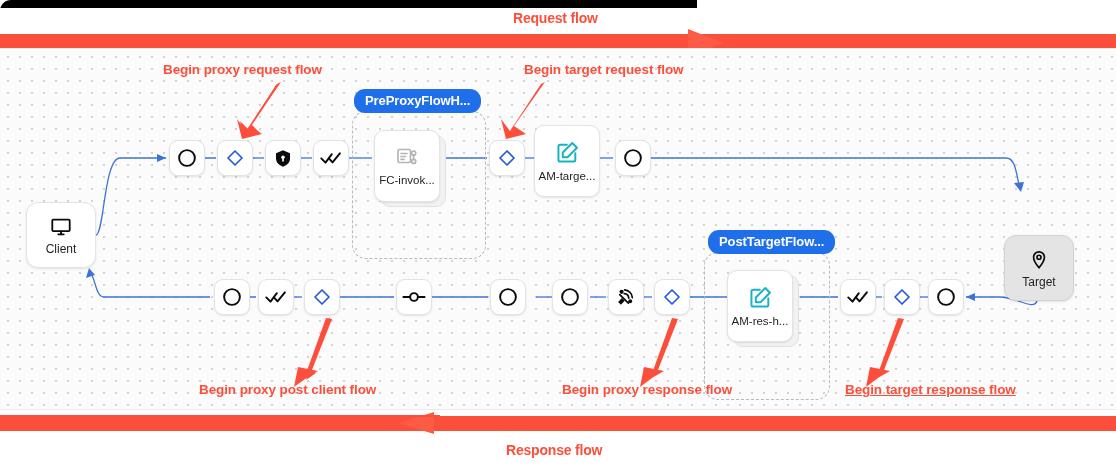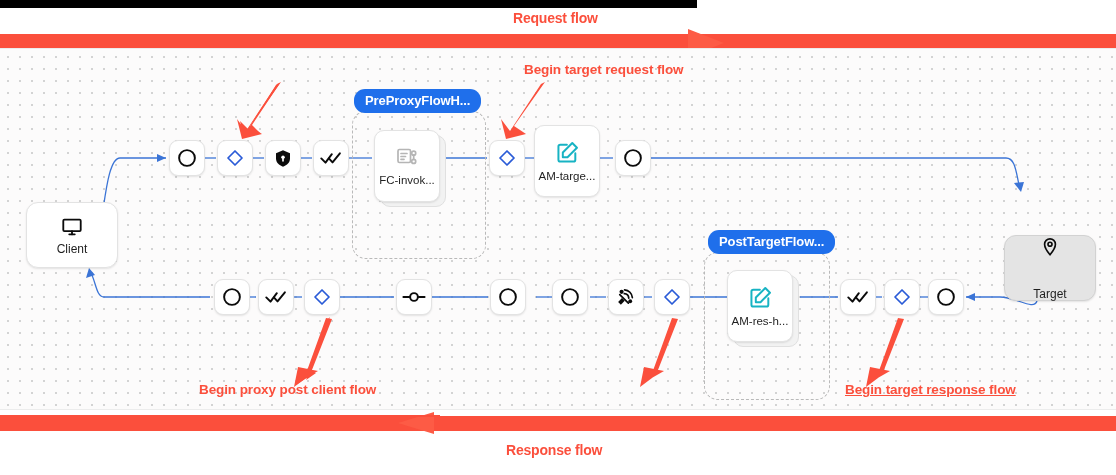--- a/index.html
+++ b/index.html
@@ -7,20 +7,21 @@
     margin: 0; padding: 0;
     background: #ffffff;
     font-family: "Liberation Sans", sans-serif;
   }
   #app {
     position: relative;
     width: 1116px;
     height: 475px;
     overflow: hidden;
     background: #ffffff;
+    border-radius: 11px;
   }
 
   
   .top-strip {
     position: absolute;
     left: 0; top: 0;
     width: 697px; height: 8px;
     background: #000000;
   }
 
@@ -68,29 +69,28 @@
     justify-content: center;
     background: #ffffff;
     border: 1px solid #e3e3e3;
     border-radius: 9px;
     box-shadow: 0 1px 2px rgba(0,0,0,0.10);
   }
   .node.step {
     width: 36px; height: 36px;
   }
   .node.endpoint {
-    width: 92px; height: 66px;
+    width: 70px; height: 66px;
     flex-direction: column;
     gap: 5px;
     border-radius: 12px;
   }
   .node.endpoint.target-node {
     background: #e4e4e4;
     border-color: #d2d2d2;
-    justify-content: space-between;
   }
   .node.policy {
     width: 66px; height: 72px;
     flex-direction: column;
     gap: 6px;
     border-radius: 10px;
     background: #ffffff;
   }
   .node.policy.muted { background: #ffffff; }
   .node-label {
@@ -404,36 +404,38 @@
     </div>
 
     <div class="node step" style="left:928px; top:230px;">
       <span>
         <svg width="22" height="22" viewBox="0 0 24 24" fill="none" stroke="#0b0b0b" stroke-width="2.1">
           <circle cx="12" cy="12" r="8.6"></circle>
         </svg>
       </span>
     </div>
 
+    <div class="annotation" style="left:163px; top:13px;">Begin proxy request flow</div>
     <svg class="ann-arrow" style="left:224px; top:32px;" width="60" height="60" viewBox="0 0 60 60">
       <path d="M52 4 L24 48 L16 40 L20 56 L36 52 L28 44 L56 2 Z" fill="#fb4f3c"></path>
       <path d="M53 3 L22 50 L13 38 L18 58 L38 53 L26 45 L57 1 Z" fill="#fb4f3c"></path>
     </svg>
 
     <div class="annotation" style="left:524px; top:13px;">Begin target request flow</div>
     <svg class="ann-arrow" style="left:496px; top:32px;" width="60" height="60" viewBox="0 0 60 60">
       <path d="M45 3 L14 50 L5 38 L10 58 L30 53 L18 45 L49 1 Z" fill="#fb4f3c"></path>
     </svg>
 
     <div class="annotation" style="left:199px; top:333px;">Begin proxy post client flow</div>
     <svg class="ann-arrow" style="left:294px; top:268px;" width="60" height="70" viewBox="0 0 60 70">
       <path d="M34 2 L12 63 L22 56 L6 52 L2 68 L14 60 L36 0 Z" fill="#fb4f3c"></path>
       <path d="M32 1 L10 62 L24 54 L4 50 L0 70 L16 58 L38 2 Z" fill="#fb4f3c"></path>
     </svg>
 
+    <div class="annotation" style="left:562px; top:333px;">Begin proxy response flow</div>
     <svg class="ann-arrow" style="left:640px; top:268px;" width="60" height="70" viewBox="0 0 60 70">
       <path d="M32 1 L10 62 L24 54 L4 50 L0 70 L16 58 L38 2 Z" fill="#fb4f3c"></path>
     </svg>
 
     <div class="annotation" style="left:845px; top:333px;text-decoration:underline;">Begin target response flow</div>
     <svg class="ann-arrow" style="left:866px; top:268px;" width="60" height="70" viewBox="0 0 60 70">
       <path d="M32 1 L10 62 L24 54 L4 50 L0 70 L16 58 L38 2 Z" fill="#fb4f3c"></path>
     </svg>
 
   </div>

